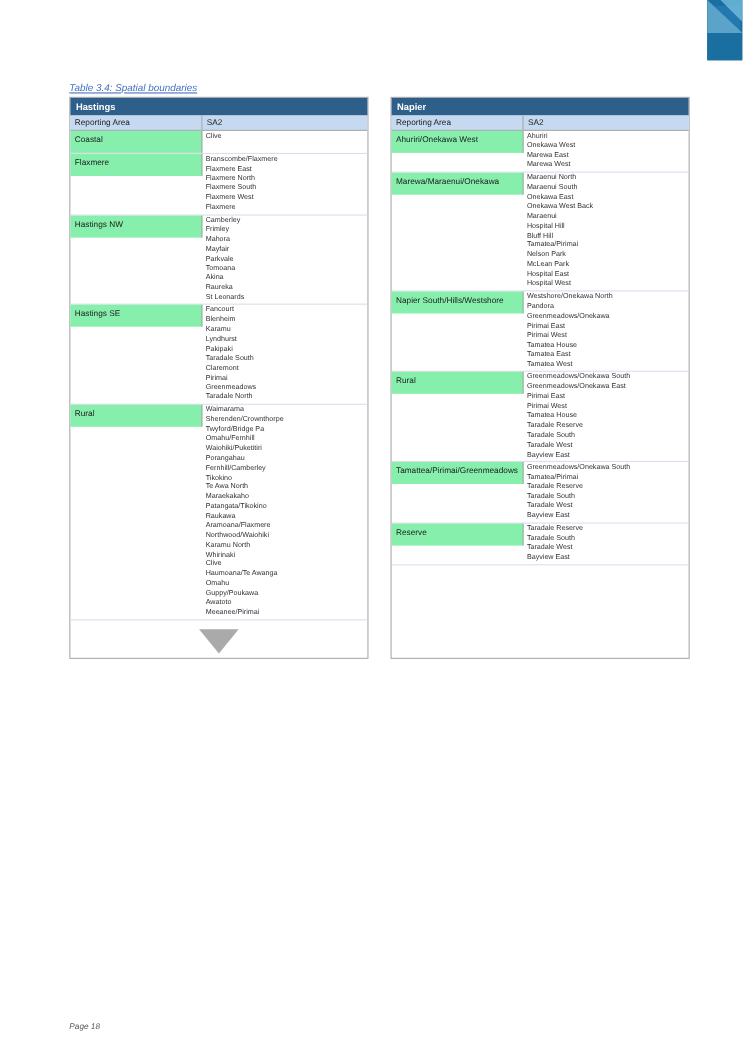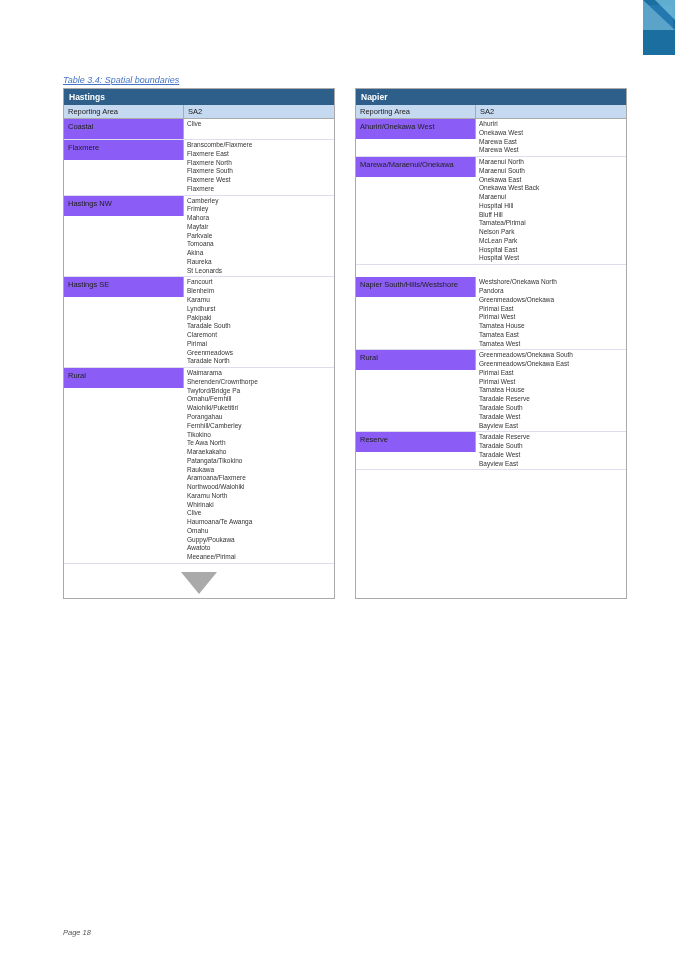--- a/index.html
+++ b/index.html
@@ -77,21 +77,21 @@
       display: flex;
       align-items: flex-start;
       border-bottom: 1px solid #dde;
     }
 
     .reporting-label {
       width: 120px;
       padding: 3px 4px;
       font-size: 7.5px;
       font-weight: normal;
-      background: #8b5cf6;
+      background: #86efac;
       min-height: 20px;
       border-right: 1px solid #aaa;
       display: flex;
       align-items: flex-start;
     }
 
     .sa2-items {
       flex: 1;
       padding: 1px 3px;
       font-size: 6.5px;
@@ -267,21 +267,21 @@
               <span class="sa2-item">Maraenui</span>
               <span class="sa2-item">Hospital Hill</span>
               <span class="sa2-item">Bluff Hill</span>
               <span class="sa2-item">Tamatea/Pirimai</span>
               <span class="sa2-item">Nelson Park</span>
               <span class="sa2-item">McLean Park</span>
               <span class="sa2-item">Hospital East</span>
               <span class="sa2-item">Hospital West</span>
             </div>
           </div>
-          <div class="reporting-row" style="display: flex; width: 100%; margin-top: 12px;">
+          <div class="reporting-row" style="display: flex; width: 100%;">
             <div class="reporting-label">Napier South/Hills/Westshore</div>
             <div class="sa2-items">
               <span class="sa2-item">Westshore/Onekawa North</span>
               <span class="sa2-item">Pandora</span>
               <span class="sa2-item">Greenmeadows/Onekawa</span>
               <span class="sa2-item">Pirimai East</span>
               <span class="sa2-item">Pirimai West</span>
               <span class="sa2-item">Tamatea House</span>
               <span class="sa2-item">Tamatea East</span>
               <span class="sa2-item">Tamatea West</span>
@@ -295,27 +295,38 @@
               <span class="sa2-item">Pirimai East</span>
               <span class="sa2-item">Pirimai West</span>
               <span class="sa2-item">Tamatea House</span>
               <span class="sa2-item">Taradale Reserve</span>
               <span class="sa2-item">Taradale South</span>
               <span class="sa2-item">Taradale West</span>
               <span class="sa2-item">Bayview East</span>
             </div>
           </div>
           <div class="reporting-row" style="display: flex; width: 100%;">
-            <div class="reporting-label">Reserve</div>
-            <div class="sa2-items">
+            <div class="reporting-label">Tamattea/Pirimai/Greenmeadows</div>
+            <div class="sa2-items">
+              <span class="sa2-item">Greenmeadows/Onekawa South</span>
+              <span class="sa2-item">Tamatea/Pirimai</span>
               <span class="sa2-item">Taradale Reserve</span>
               <span class="sa2-item">Taradale South</span>
               <span class="sa2-item">Taradale West</span>
               <span class="sa2-item">Bayview East</span>
             </div>
           </div>
+          <div class="reporting-row" style="display: flex; width: 100%;">
+            <div class="reporting-label">Reserve</div>
+            <div class="sa2-items">
+              <span class="sa2-item">Taradale Reserve</span>
+              <span class="sa2-item">Taradale South</span>
+              <span class="sa2-item">Taradale West</span>
+              <span class="sa2-item">Bayview East</span>
+            </div>
+          </div>
         </div>
       </div>
   </div>
 
 </div>
 
 <div class="page-footer">Page 18</div>
 
 </body></html>

